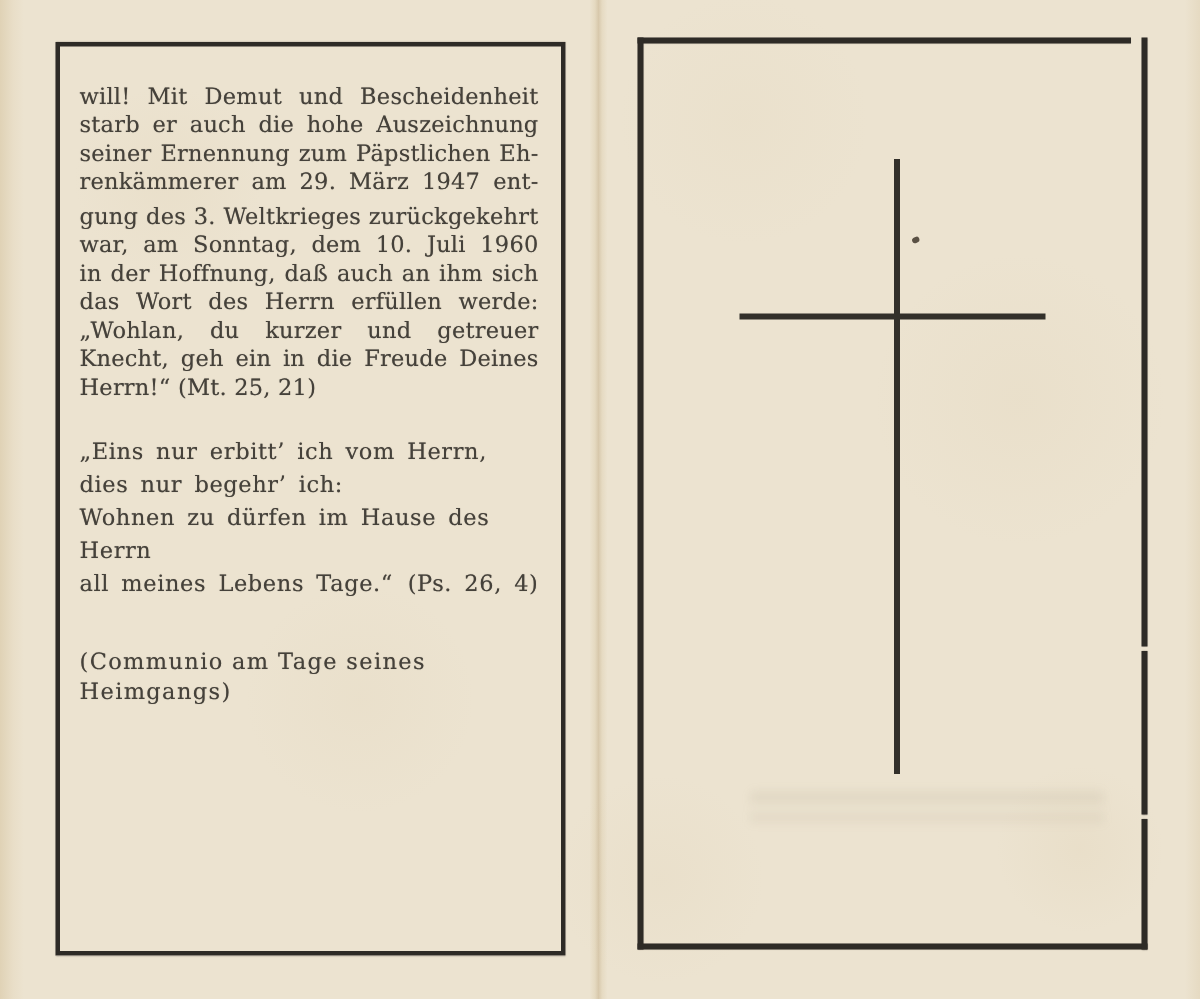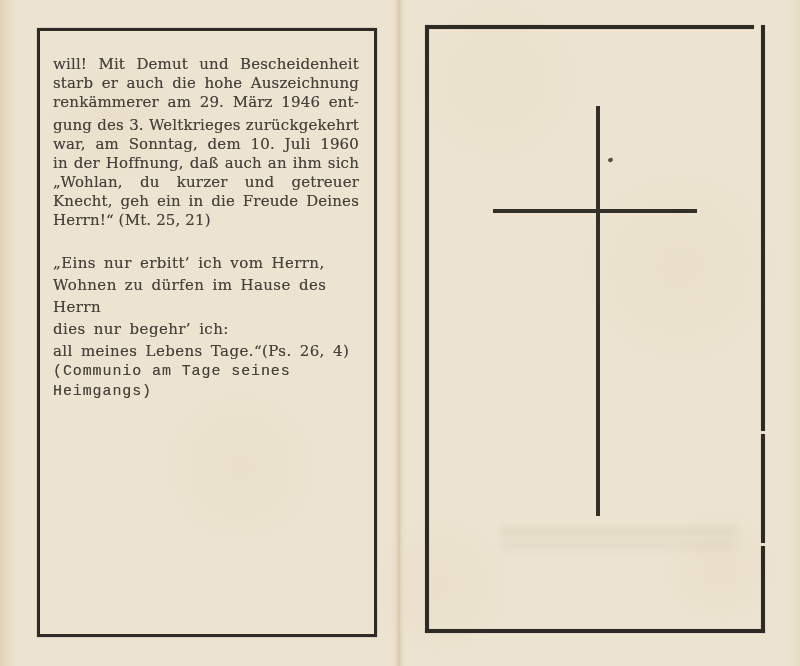--- a/index.html
+++ b/index.html
@@ -58,22 +58,22 @@
     color: #45413a;
     font-size: 15px;
     letter-spacing: 0.15px;
     text-shadow: 0 0 0.5px rgba(69,65,58,0.55);
   }
   .para { margin: 0 0 4px 0; }
   .line { line-height: 19px; white-space: normal; }
   .line.just { text-align: justify; text-align-last: justify; }
   .quote { margin-top: 22px; }
   .quote .line { line-height: 22px; letter-spacing: 0.4px; word-spacing: 3px; }
-  .quote-last { display: flex; line-height: 22px; letter-spacing: 0.4px; word-spacing: 3px; }
-  .communio { line-height: 20px; letter-spacing: 0.9px; font-family: Liberation Mono, monospace; }
+  .quote-last { display: flex; justify-content: space-between; line-height: 22px; letter-spacing: 0.4px; word-spacing: 3px; }
+  .communio { margin-top: 31px; line-height: 20px; letter-spacing: 0.9px; }
 
   
   .frame-right { position: absolute; left: 425px; top: 25px; width: 340px; height: 608px; }
   .fr-line { position: absolute; background: #2e2b26; box-shadow: 0 0 1px rgba(46,43,38,0.45); }
   .fr-top    { left: 0; top: 0; width: 329px; height: 4px; }   
   .fr-left   { left: 0; top: 0; width: 4px; height: 608px; }
   .fr-bottom { left: 0; top: 604px; width: 340px; height: 4px; }
   .fr-right-1 { left: 336px; top: 0;    width: 4px; height: 406px; }
   .fr-right-2 { left: 336px; top: 409px; width: 4px; height: 109px; }
   .fr-right-3 { left: 336px; top: 521px; width: 4px; height: 87px; }
@@ -110,35 +110,37 @@
   <div class="left-edge-shade"></div>
   <div class="right-edge-shade"></div>
 
   <div>
     <div class="frame-left"></div>
     <div class="text-area">
       <div id="paragraphs">
           <div class="para">
             <div class="line just">will! Mit Demut und Bescheidenheit</div>
             <div class="line just">starb er auch die hohe Auszeichnung</div>
-            <div class="line just">renkämmerer am 29. März 1946 ent-</div>
+            <div class="line just">seiner Ernennung zum Päpstlichen Eh-</div>
+            <div class="line just">renkämmerer am 29. März 1947 ent-</div>
           </div>
           <div class="para">
             <div class="line just">gung des 3. Weltkrieges zurückgekehrt</div>
             <div class="line just">war, am Sonntag, dem 10. Juli 1960</div>
             <div class="line just">in der Hoffnung, daß auch an ihm sich</div>
+            <div class="line just">das Wort des Herrn erfüllen werde:</div>
             <div class="line just">„Wohlan, du kurzer und getreuer</div>
             <div class="line just">Knecht, geh ein in die Freude Deines</div>
             <div class="line">Herrn!“ (Mt. 25, 21)</div>
           </div>
         </div>
       <div class="quote" id="quote">
           <div class="line">„Eins nur erbitt’ ich vom Herrn,</div>
+          <div class="line">dies nur begehr’ ich:</div>
           <div class="line">Wohnen zu dürfen im Hause des Herrn</div>
-          <div class="line">dies nur begehr’ ich:</div>
           <div class="quote-last">
             <span>all meines Lebens Tage.“</span>
             <span>(Ps. 26, 4)</span>
           </div>
         </div>
       <div class="communio">(Communio am Tage seines Heimgangs)</div>
     </div>
   </div>
 
   <div class="fold-crease"></div>

